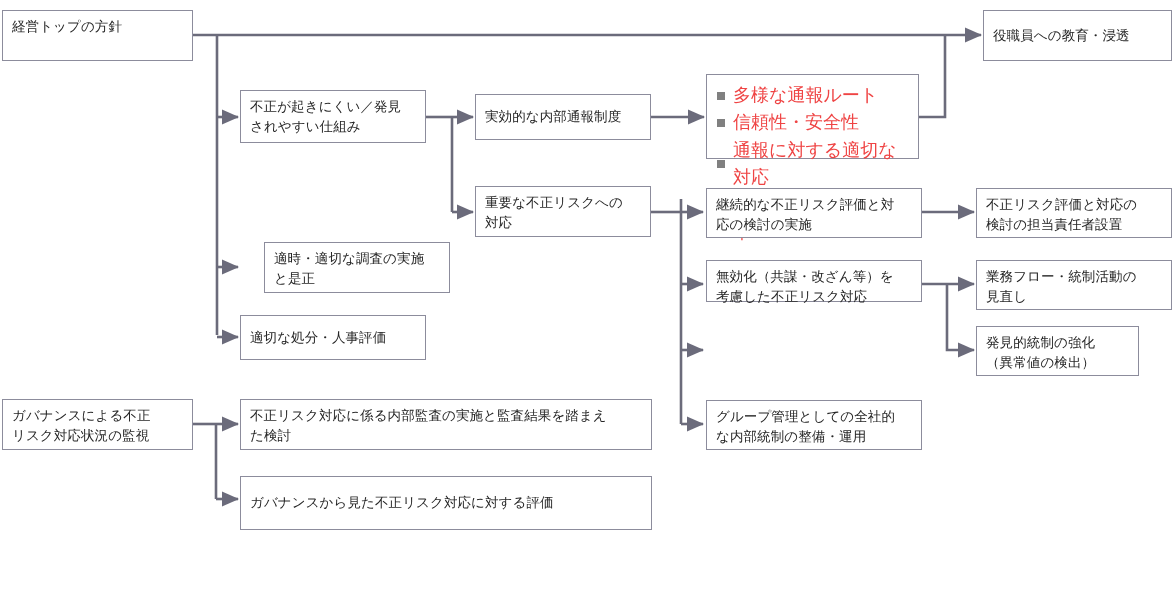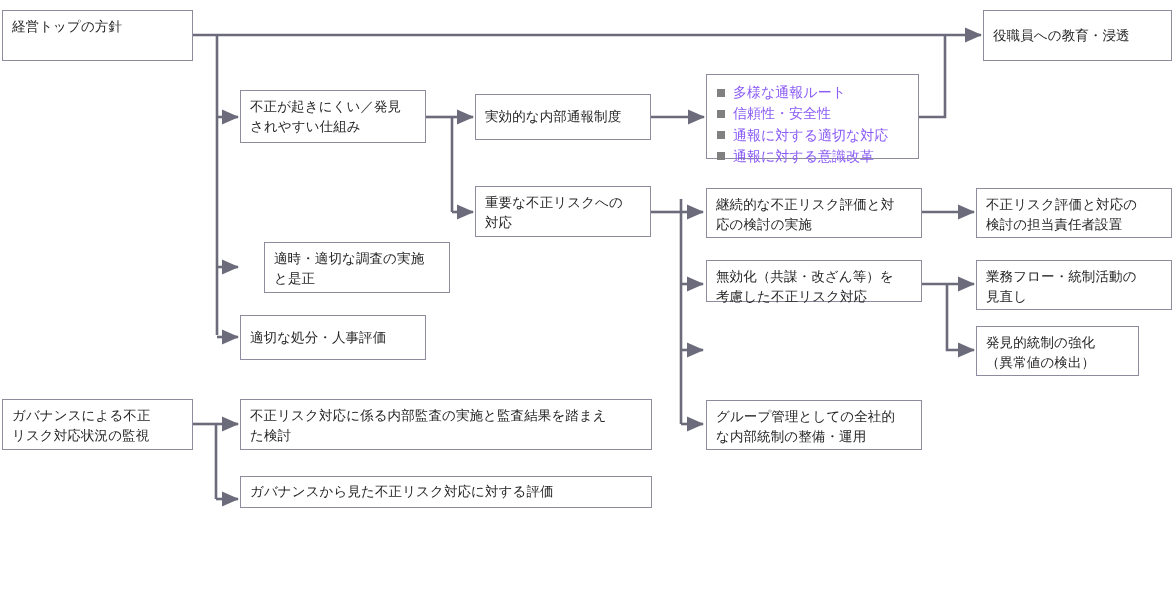--- a/index.html
+++ b/index.html
@@ -28,22 +28,22 @@
     letter-spacing:0.1px;
   }
   .node.top{align-items:flex-start;}
 
   .bullets{
     position:absolute;
     box-sizing:border-box;
     border:1px solid #8c8c9c;
     background:#fff;
     padding:7px 10px 6px 10px;
-    font-size:14px;
-    color:#8b5cf6;
+    font-size:18px;
+    color:#ef4444;
     line-height:1.52;
   }
   .bullets ul{margin:0;padding:0;list-style:none;}
   .bullets li{display:flex;align-items:center;gap:8px;}
   .bsq{
     width:8px;height:8px;background:#808080;flex:0 0 8px;display:inline-block;
   }
 
   
   #footer{position:absolute;left:0;top:525px;width:1175px;height:79px;}
@@ -117,21 +117,21 @@
 
   <div class="node" style="left:240px;top:315px;width:186px;height:45px;">
     <span>適切な処分・人事評価</span>
   </div>
 
   <div class="node top" style="left:240px;top:399px;width:412px;height:51px;">
     <span>不正リスク対応に係る内部監査の実施と監査結果を踏まえ
 た検討</span>
   </div>
 
-  <div class="node" style="left:240px;top:476px;width:412px;height:32px;">
+  <div class="node" style="left:240px;top:476px;width:412px;height:54px;">
     <span>ガバナンスから見た不正リスク対応に対する評価</span>
   </div>
 
   <div class="node" style="left:475px;top:94px;width:176px;height:46px;">
     <span>実効的な内部通報制度</span>
   </div>
 
   <div class="node top" style="left:475px;top:186px;width:176px;height:51px;">
     <span>重要な不正リスクへの
 対応</span>

